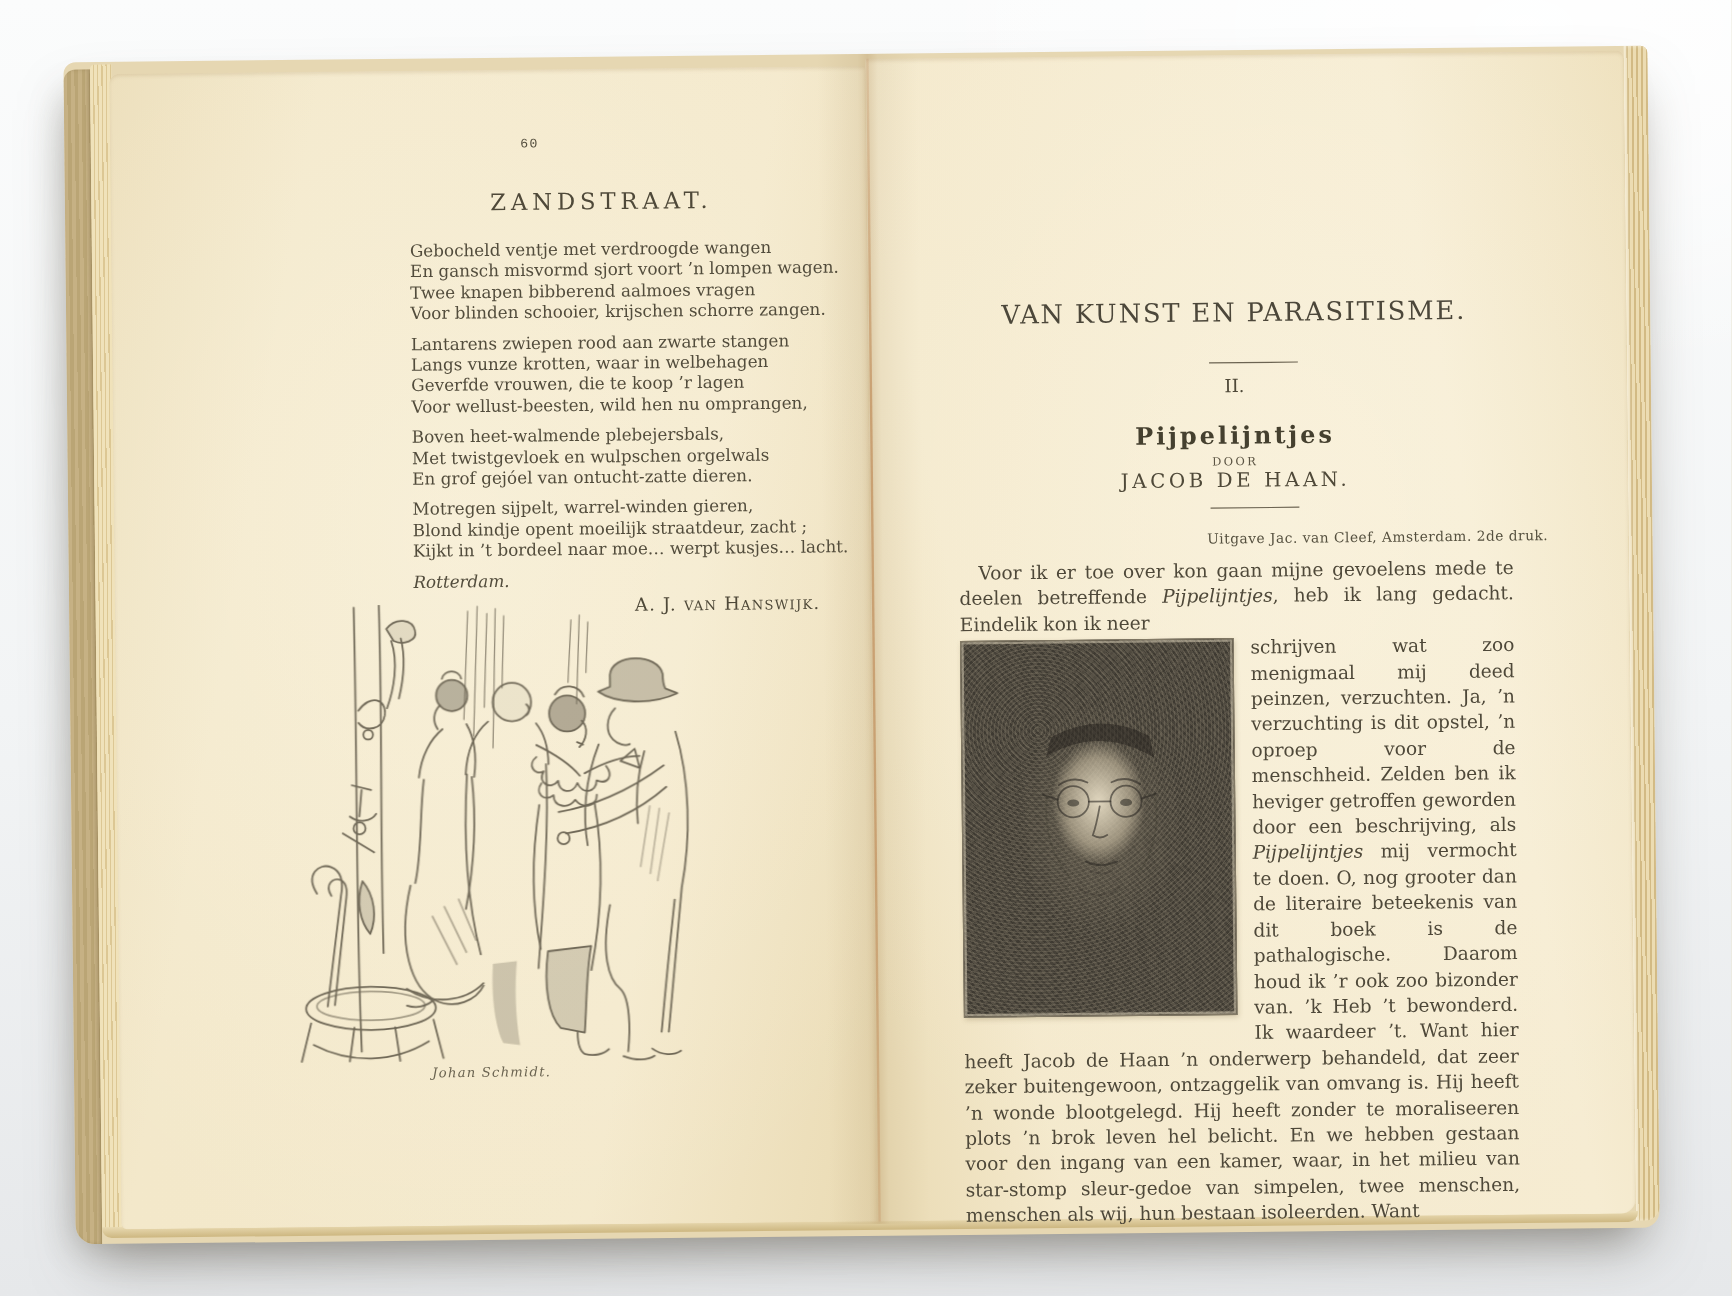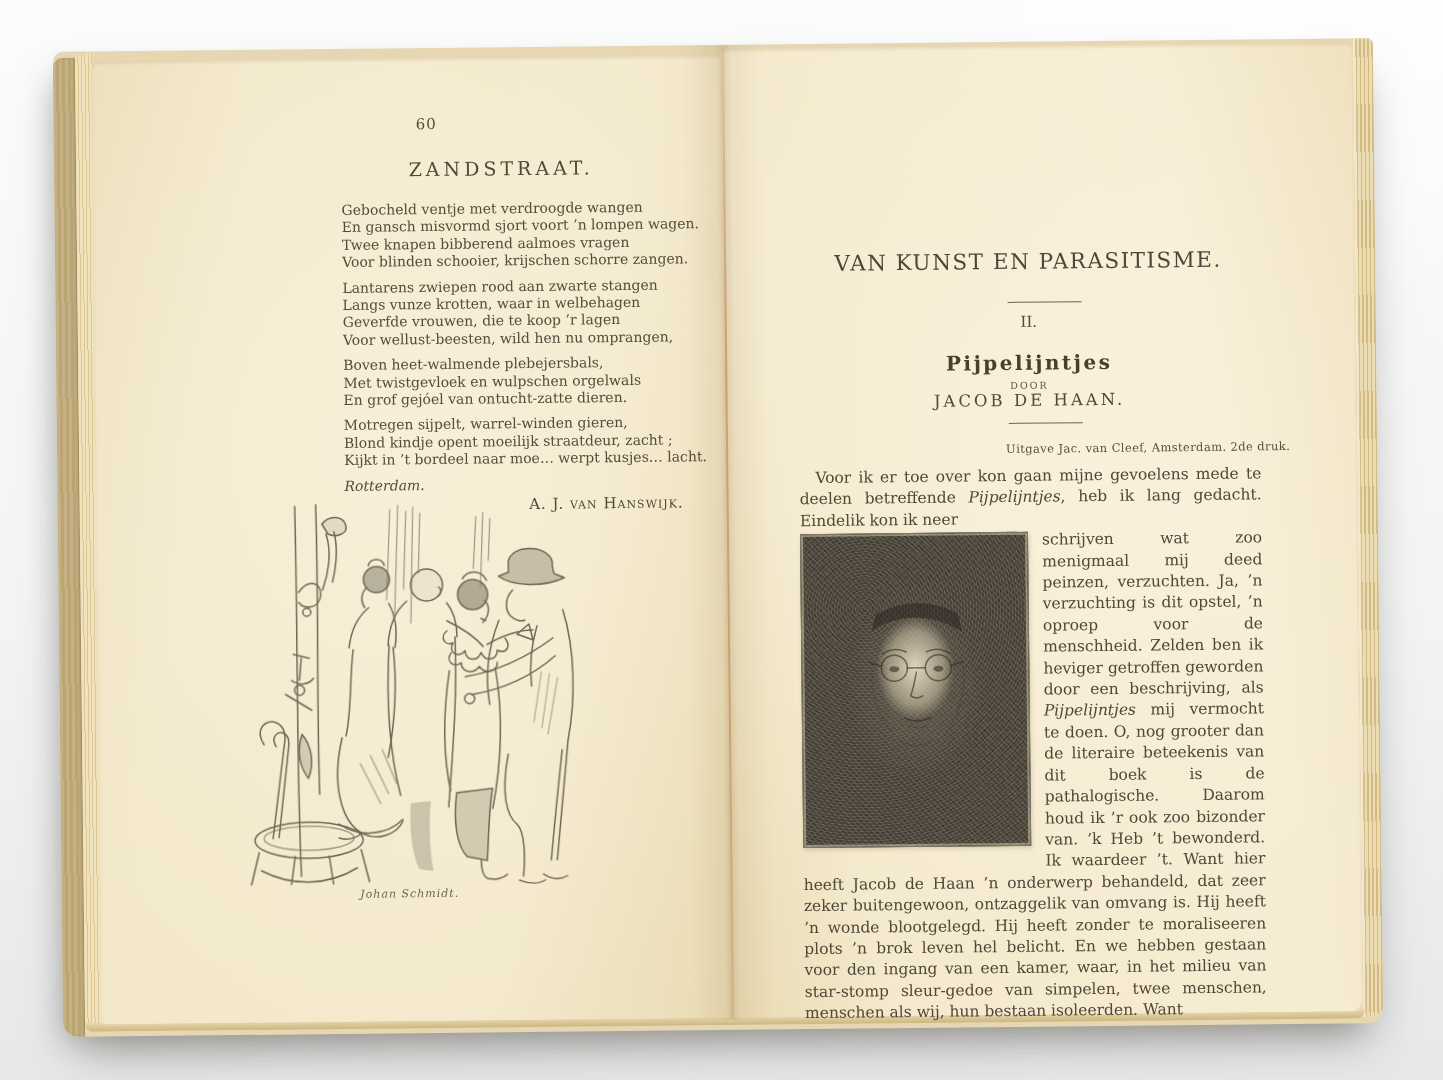--- a/index.html
+++ b/index.html
@@ -65,21 +65,21 @@
     position:absolute;left:628px;top:0;bottom:10px;width:84px;pointer-events:none;
     background:linear-gradient(90deg,rgba(140,110,60,0) 0%,rgba(140,110,60,0.10) 40%,rgba(150,110,55,0.22) 50%,rgba(140,110,60,0.08) 60%,rgba(140,110,60,0) 100%);
   }
   .gutter-line{
     position:absolute;left:669px;top:4px;bottom:12px;width:1.5px;
     background:linear-gradient(180deg,rgba(190,120,70,0.15),rgba(185,125,70,0.55) 30%,rgba(185,125,70,0.5) 70%,rgba(190,120,70,0.2));
   }
 
   
   .ink{color:#544e3e;}
-  .page-number{position:absolute;left:324px;top:57px;font-size:15px;letter-spacing:1px;}
+  .page-number{position:absolute;left:342px;top:57px;font-size:11px;letter-spacing:1px;font-family:Liberation Mono, monospace;}
   .lp-title{
     position:absolute;left:249px;top:100px;width:320px;text-align:center;
     font-size:19px;letter-spacing:4px;color:#4f4939;
   }
   .poem{position:absolute;left:249px;top:143px;width:345px;font-size:14px;line-height:17.4px;color:#524c3c;}
   .stanza{margin:0 0 8px 0;}
   .poem-line{white-space:nowrap;}
   .poem-place{font-style:italic;margin-top:7px;}
   .poem-author{font-variant:small-caps;letter-spacing:1px;font-size:15px;text-align:right;padding-right:6px;margin-top:3px;color:#4f4939;}
 

